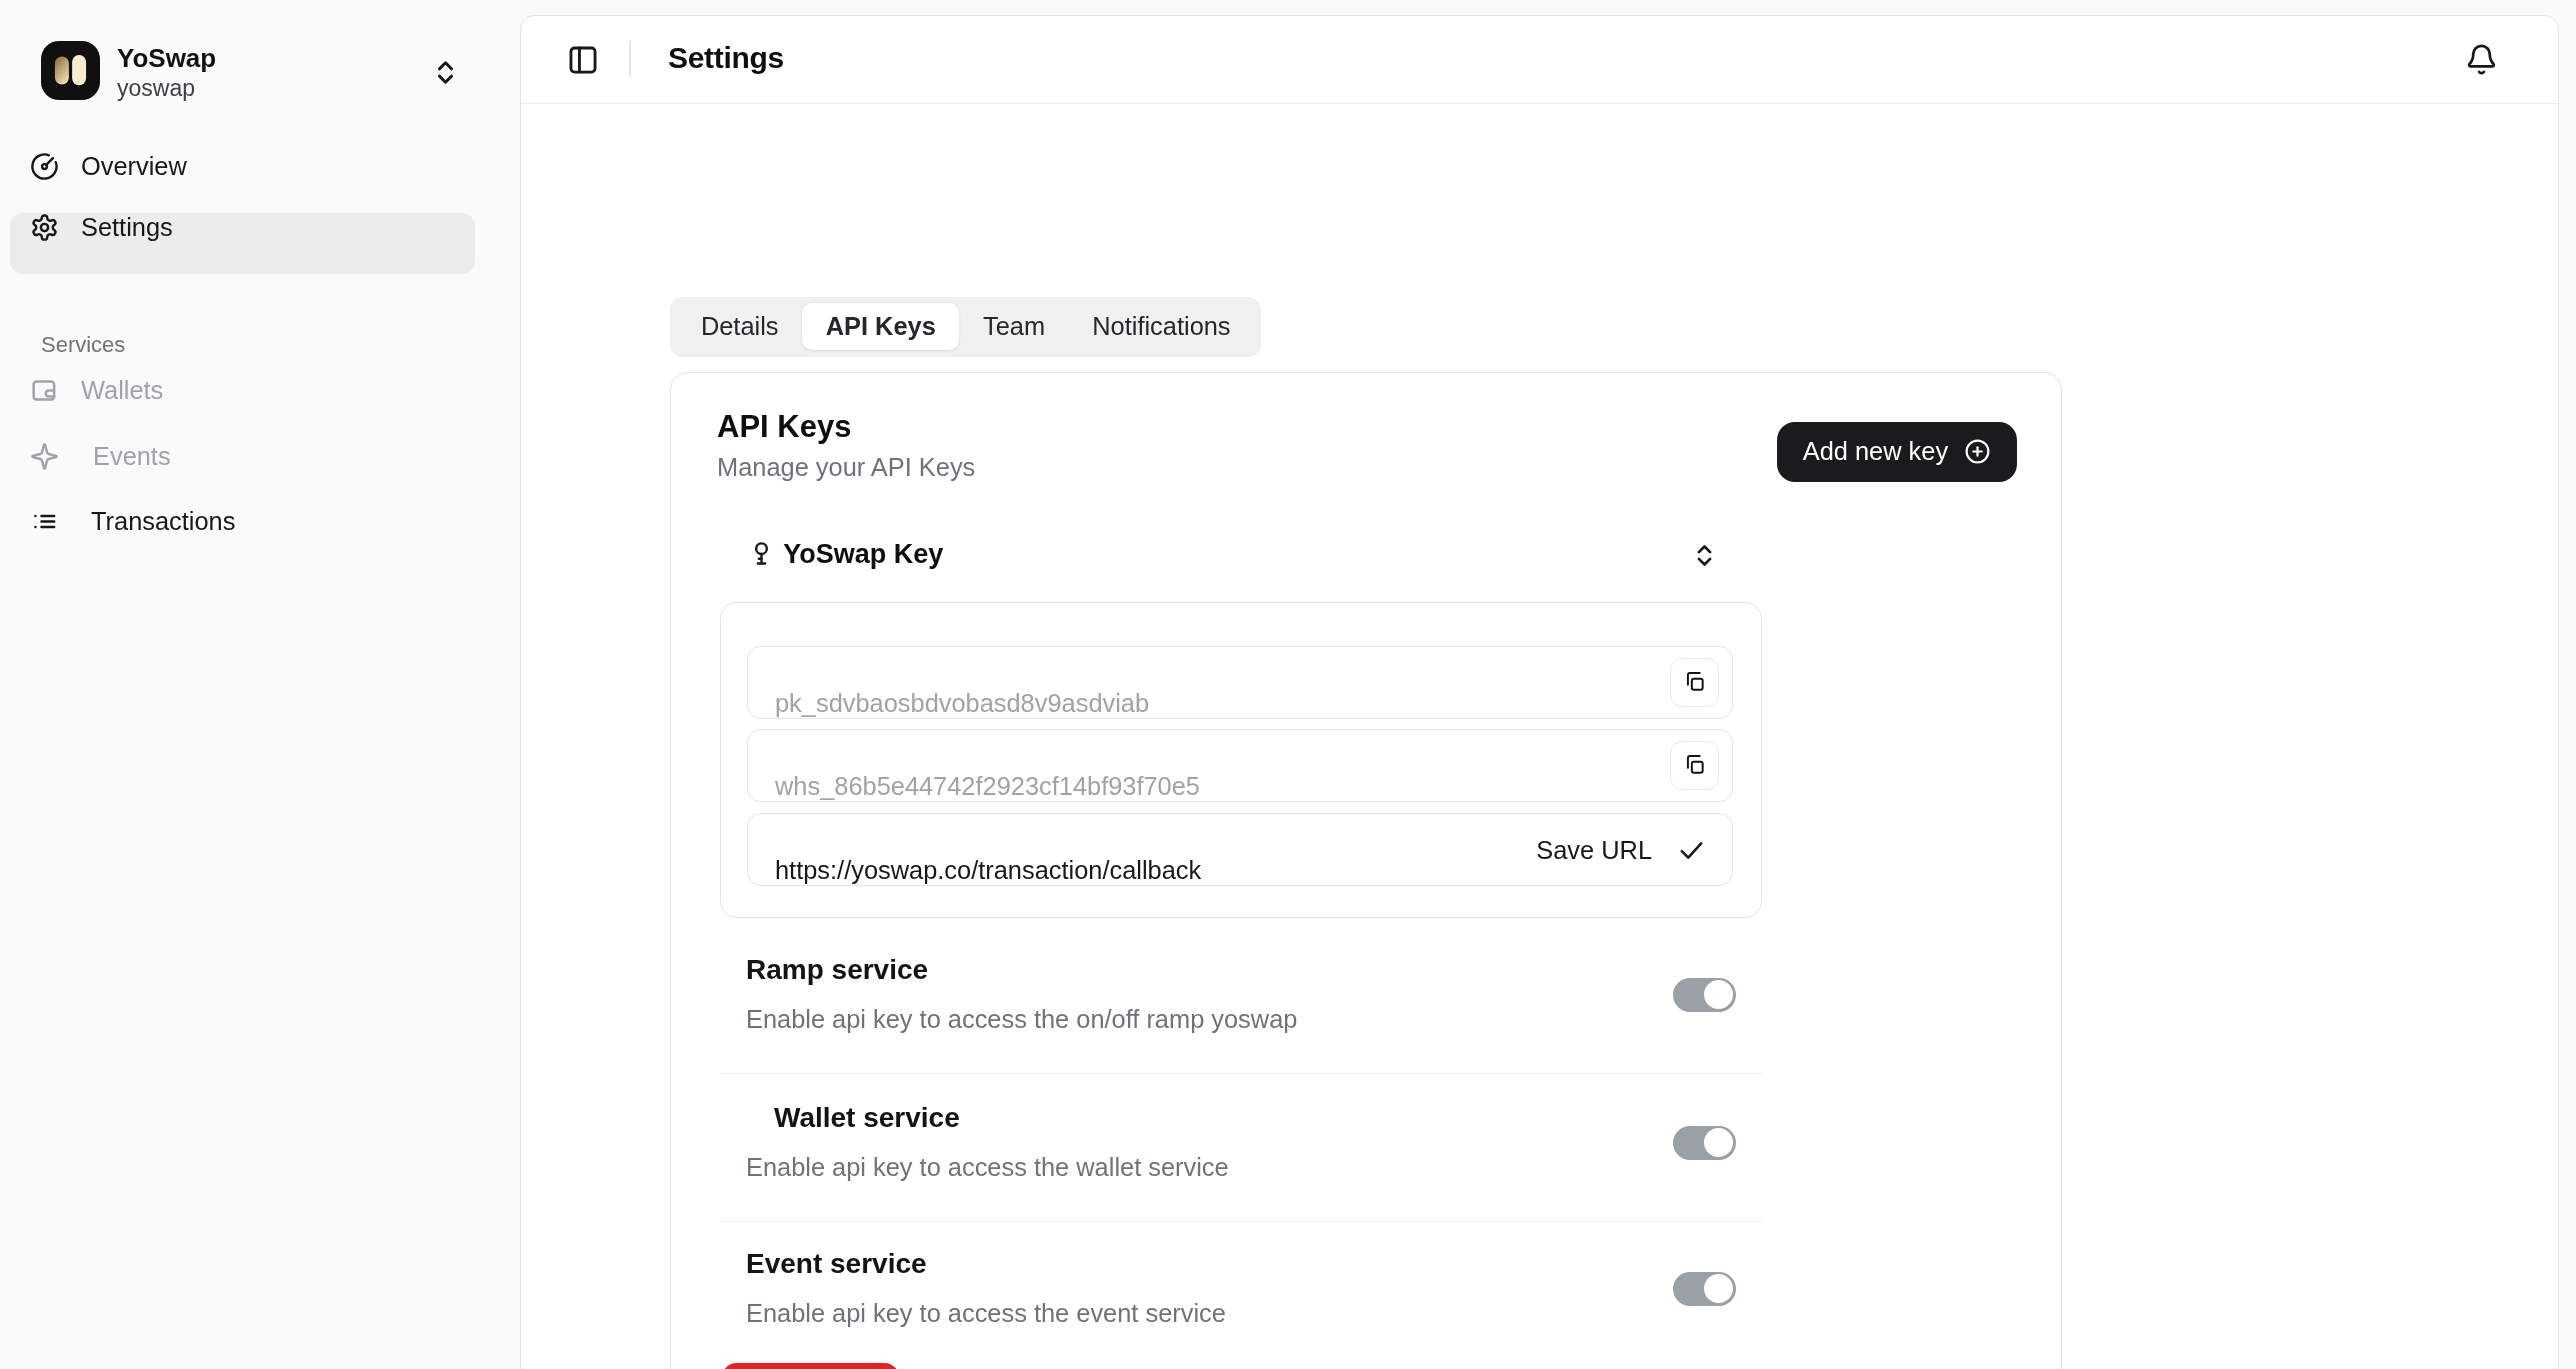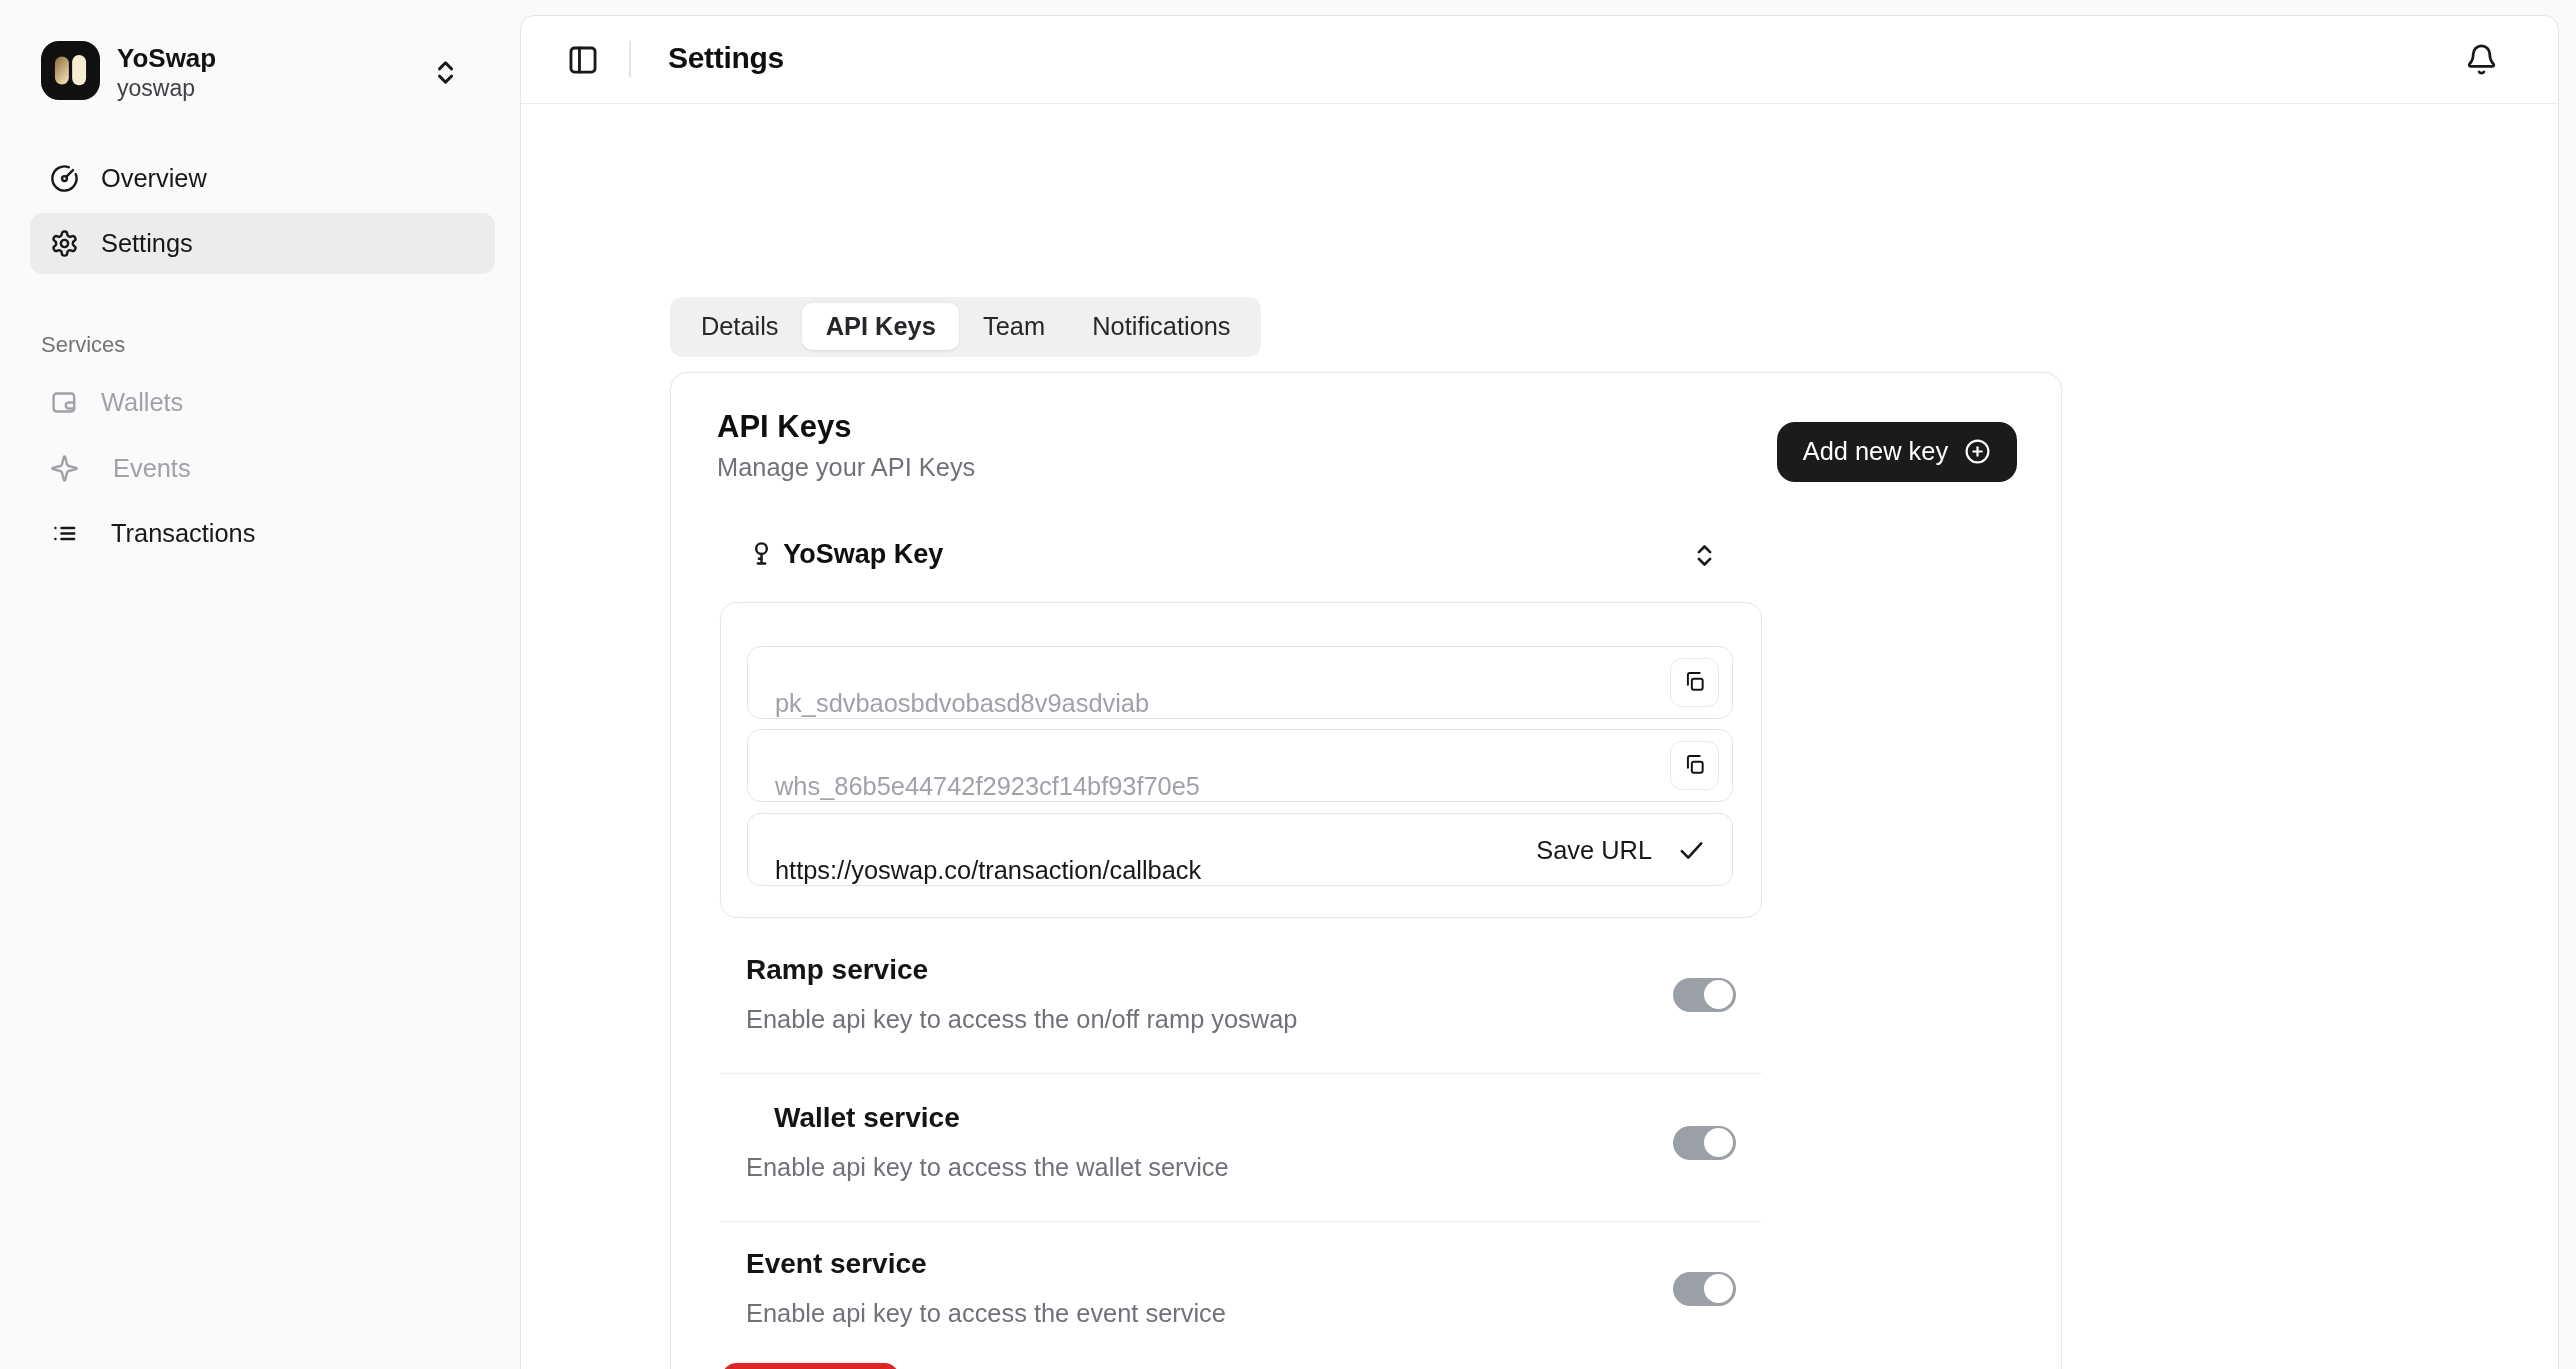--- a/index.html
+++ b/index.html
@@ -8,21 +8,21 @@
   svg{display:block;}
 
   
   .sidebar{position:absolute;left:0;top:0;width:520px;height:1304px;background:#fafafa;}
   .org-row{position:absolute;left:41px;top:41px;width:444px;height:60px;cursor:pointer;}
   .org-logo{position:absolute;left:0;top:0;width:59px;height:59px;}
   .org-name{position:absolute;left:76px;top:1.8px;font-size:26px;font-weight:700;color:#121212;line-height:31px;}
   .org-slug{position:absolute;left:76px;top:34px;font-size:23px;color:#3f3f46;line-height:27px;}
   .org-chevron{position:absolute;right:25.4px;top:14.5px;}
 
-  .nav-item{position:absolute;left:30px;width:465px;height:53px;display:flex;align-items:center;border-radius:12.7px;cursor:pointer;}
+  .nav-item{position:absolute;left:10px;width:465px;height:53px;display:flex;border-radius:12.7px;cursor:pointer;}
   .nav-item .ni-icon{margin-left:20px;width:29px;height:29px;flex:0 0 29px;}
   .nav-item .ni-label{margin-left:22px;font-size:25.4px;line-height:29px;}
   .nav-item.active{background:#ececed;}
   .nav-dark{color:#18181b;}
   .nav-muted{color:#a1a1aa;}
   .nav-section{position:absolute;left:41px;top:332px;font-size:22px;color:#737373;}
 
   
   .panel{position:absolute;left:520px;top:14.5px;width:2039px;height:1379px;background:#ffffff;
          border:0.9px solid #e4e4e7;border-radius:14.5px;box-sizing:border-box;}

